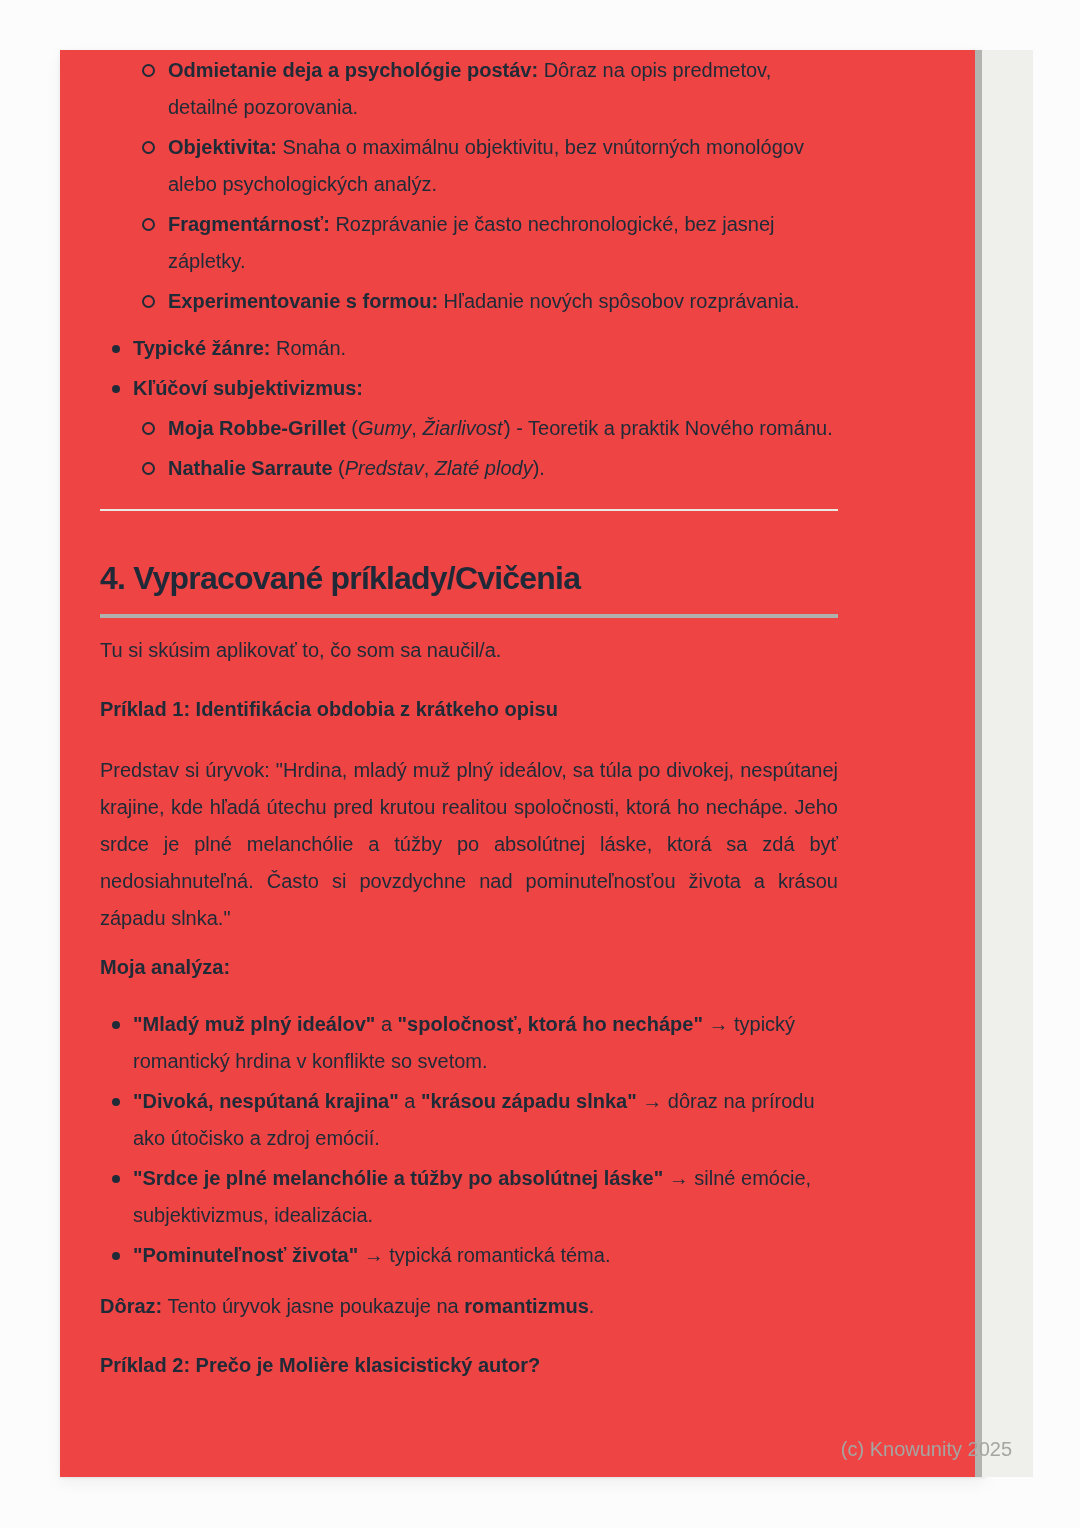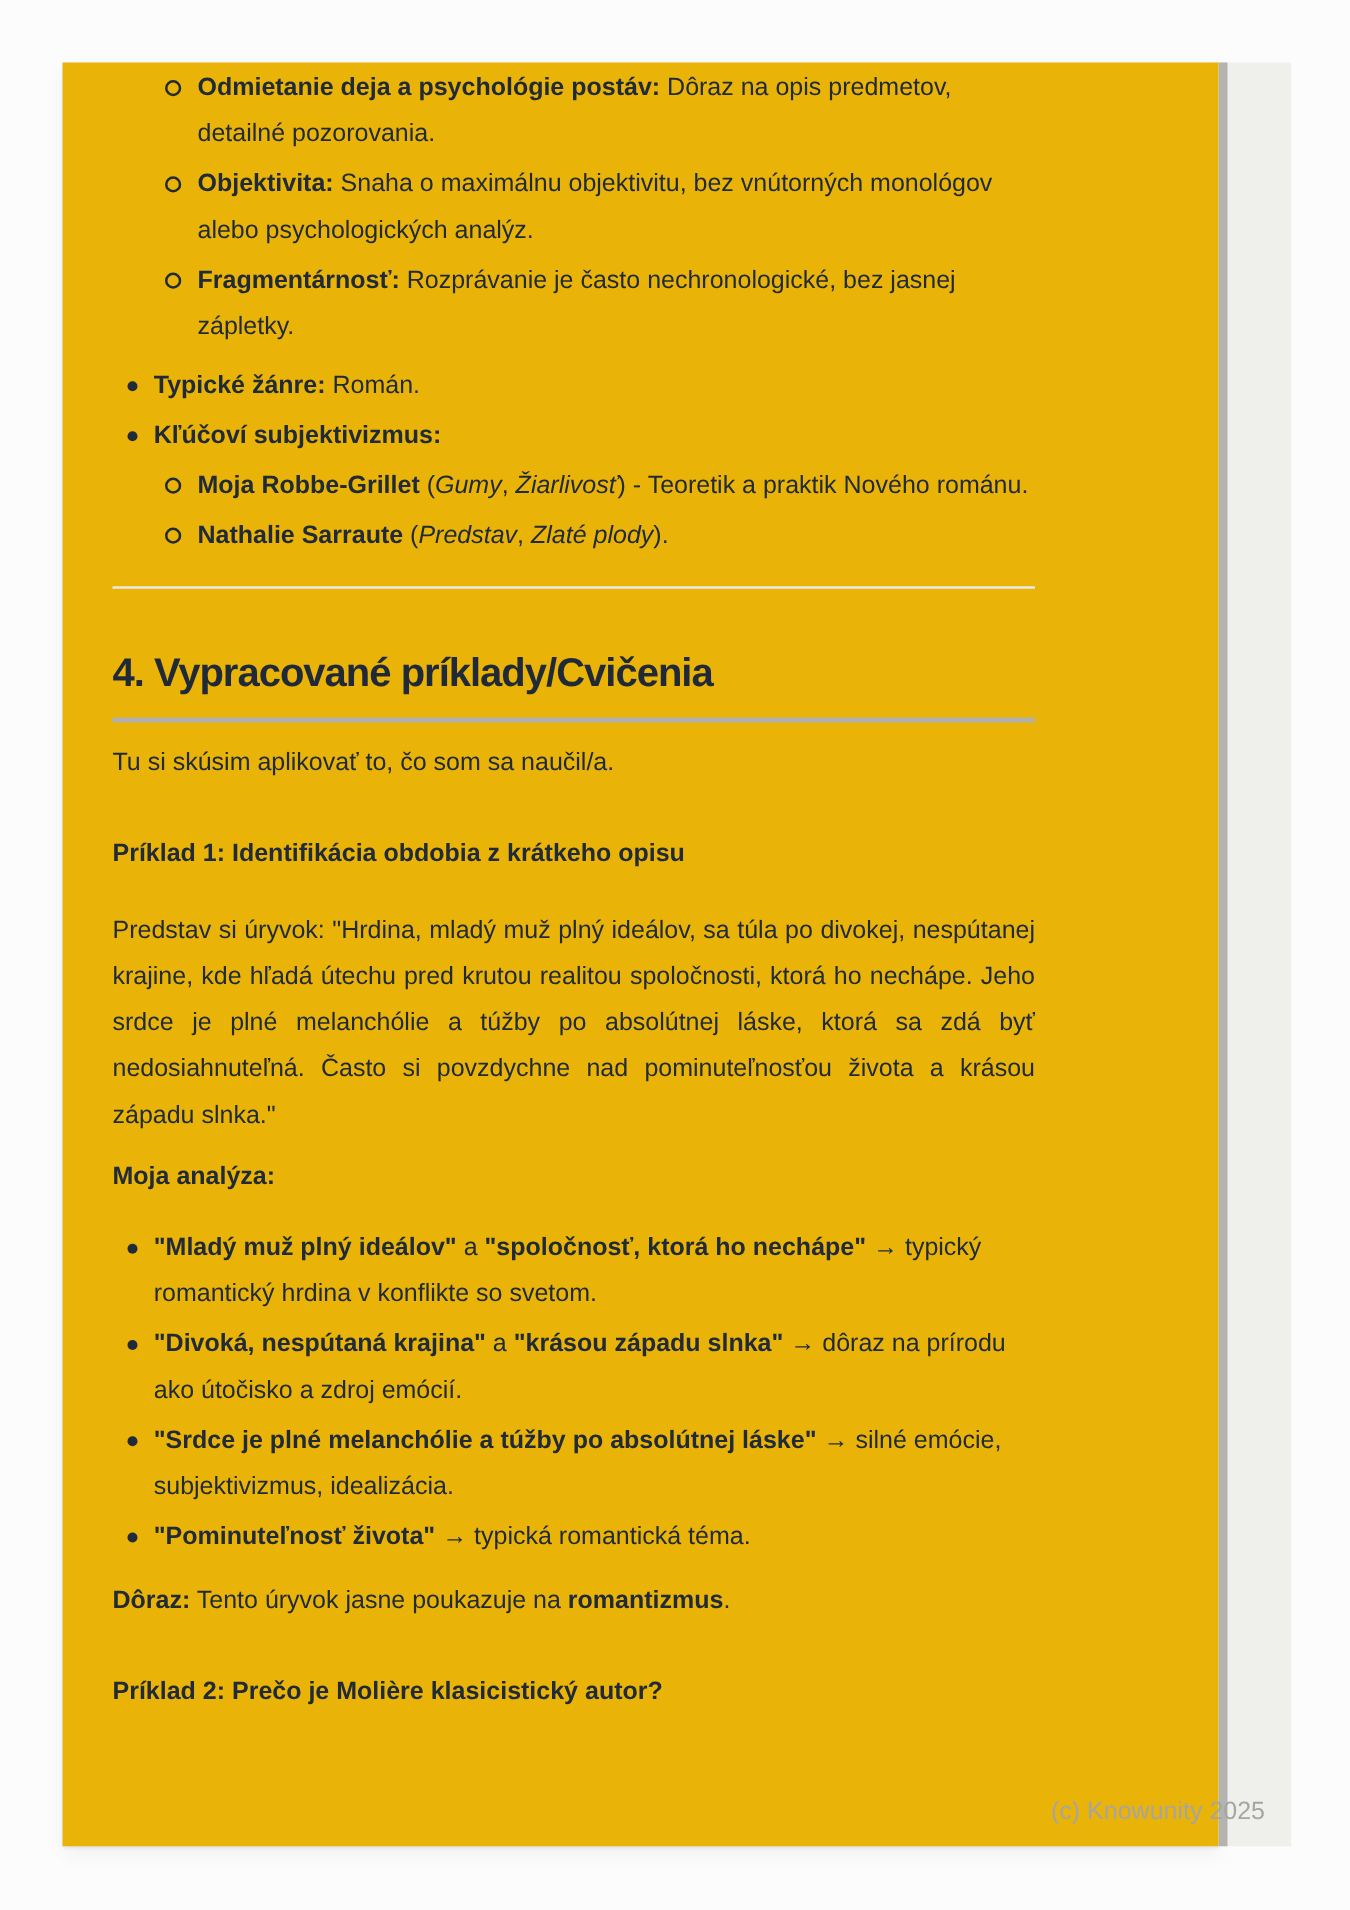--- a/index.html
+++ b/index.html
@@ -8,26 +8,26 @@
     width: 1080px;
     height: 1528px;
     background: #fbfcfb;
     font-family: "Liberation Sans", sans-serif;
     color: #212b38;
     position: relative;
     overflow: hidden;
   }
   .page {
     position: absolute;
-    left: 50px;
+    left: 60px;
     top: 50px;
     width: 925px;
     height: 1427px;
     box-sizing: border-box;
-    background: #eab308;
+    background: #ef4444;
     box-shadow: 0 1px 3px rgba(0,0,0,0.08), 0 6px 16px rgba(0,0,0,0.05);
     padding: 2px 147px 0 40px;
     font-size: 20px;
     line-height: 37px;
   }
   
   .edge-track {
     position: absolute;
     left: 975px;
     top: 50px;
@@ -95,21 +95,21 @@
     font-weight: 700;
     letter-spacing: -0.8px;
     color: #1f2937;
   }
   .h2-rule {
     height: 4px;
     background: #b0b0ad;
     margin-top: 13px;
   }
   .intro { margin-top: 14px; }
-  .para-title { margin-top: 36px; font-weight: 700; }
+  .para-title { margin-top: 22px; font-weight: 700; }
   .excerpt { margin-top: 24px; text-align: justify; }
   .analysis-title { margin-top: 12px; font-weight: 700; }
   .analysis-list { margin-top: 20px; }
   .conclusion { margin-top: 14px; }
 </style>
 </head>
 <body>
 
 <div class="page">
 
@@ -118,20 +118,24 @@
       <span class="bullet-circle"></span>
       <b>Odmietanie deja a psychológie postáv:</b><span> Dôraz na opis predmetov, detailné pozorovania.</span>
     </li>
     <li class="li-sub">
       <span class="bullet-circle"></span>
       <b>Objektivita:</b><span> Snaha o maximálnu objektivitu, bez vnútorných monológov alebo psychologických analýz.</span>
     </li>
     <li class="li-sub">
       <span class="bullet-circle"></span>
       <b>Fragmentárnosť:</b><span> Rozprávanie je často nechronologické, bez jasnej zápletky.</span>
+    </li>
+    <li class="li-sub">
+      <span class="bullet-circle"></span>
+      <b>Experimentovanie s formou:</b><span> Hľadanie nových spôsobov rozprávania.</span>
     </li>
   </ul>
 
   <ul class="main-list">
     <li class="li-main">
       <span class="bullet-dot"></span>
       <b>Typické žánre:</b><span> Román.</span>
     </li>
     <li class="li-main">
       <span class="bullet-dot"></span>

